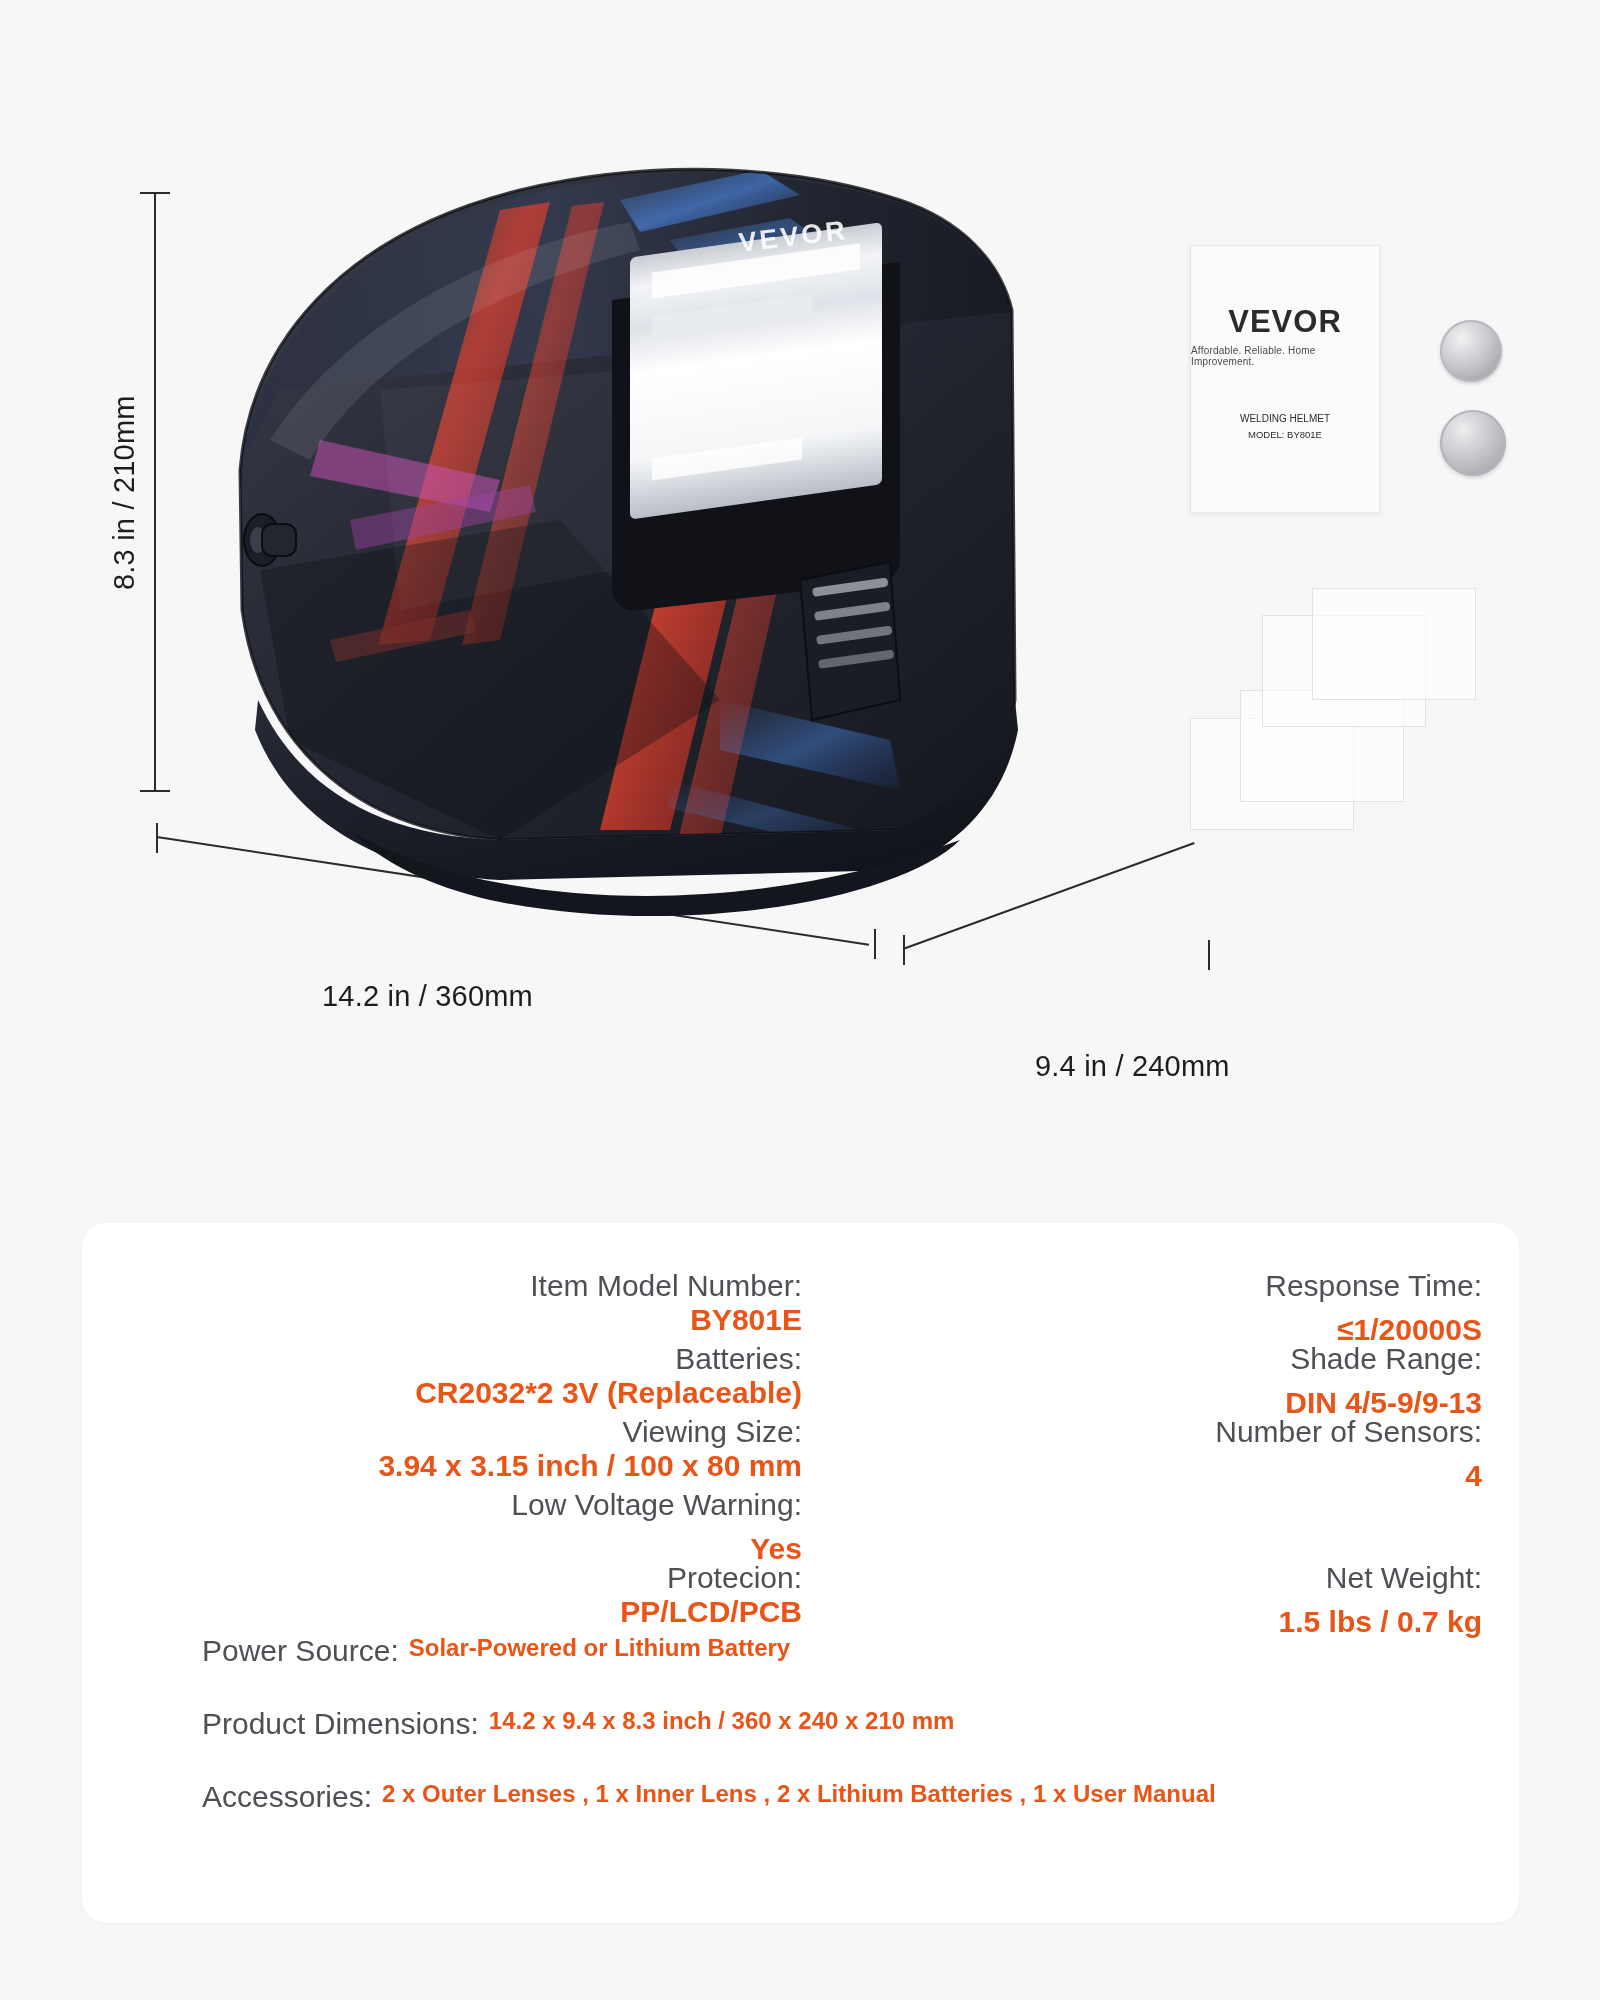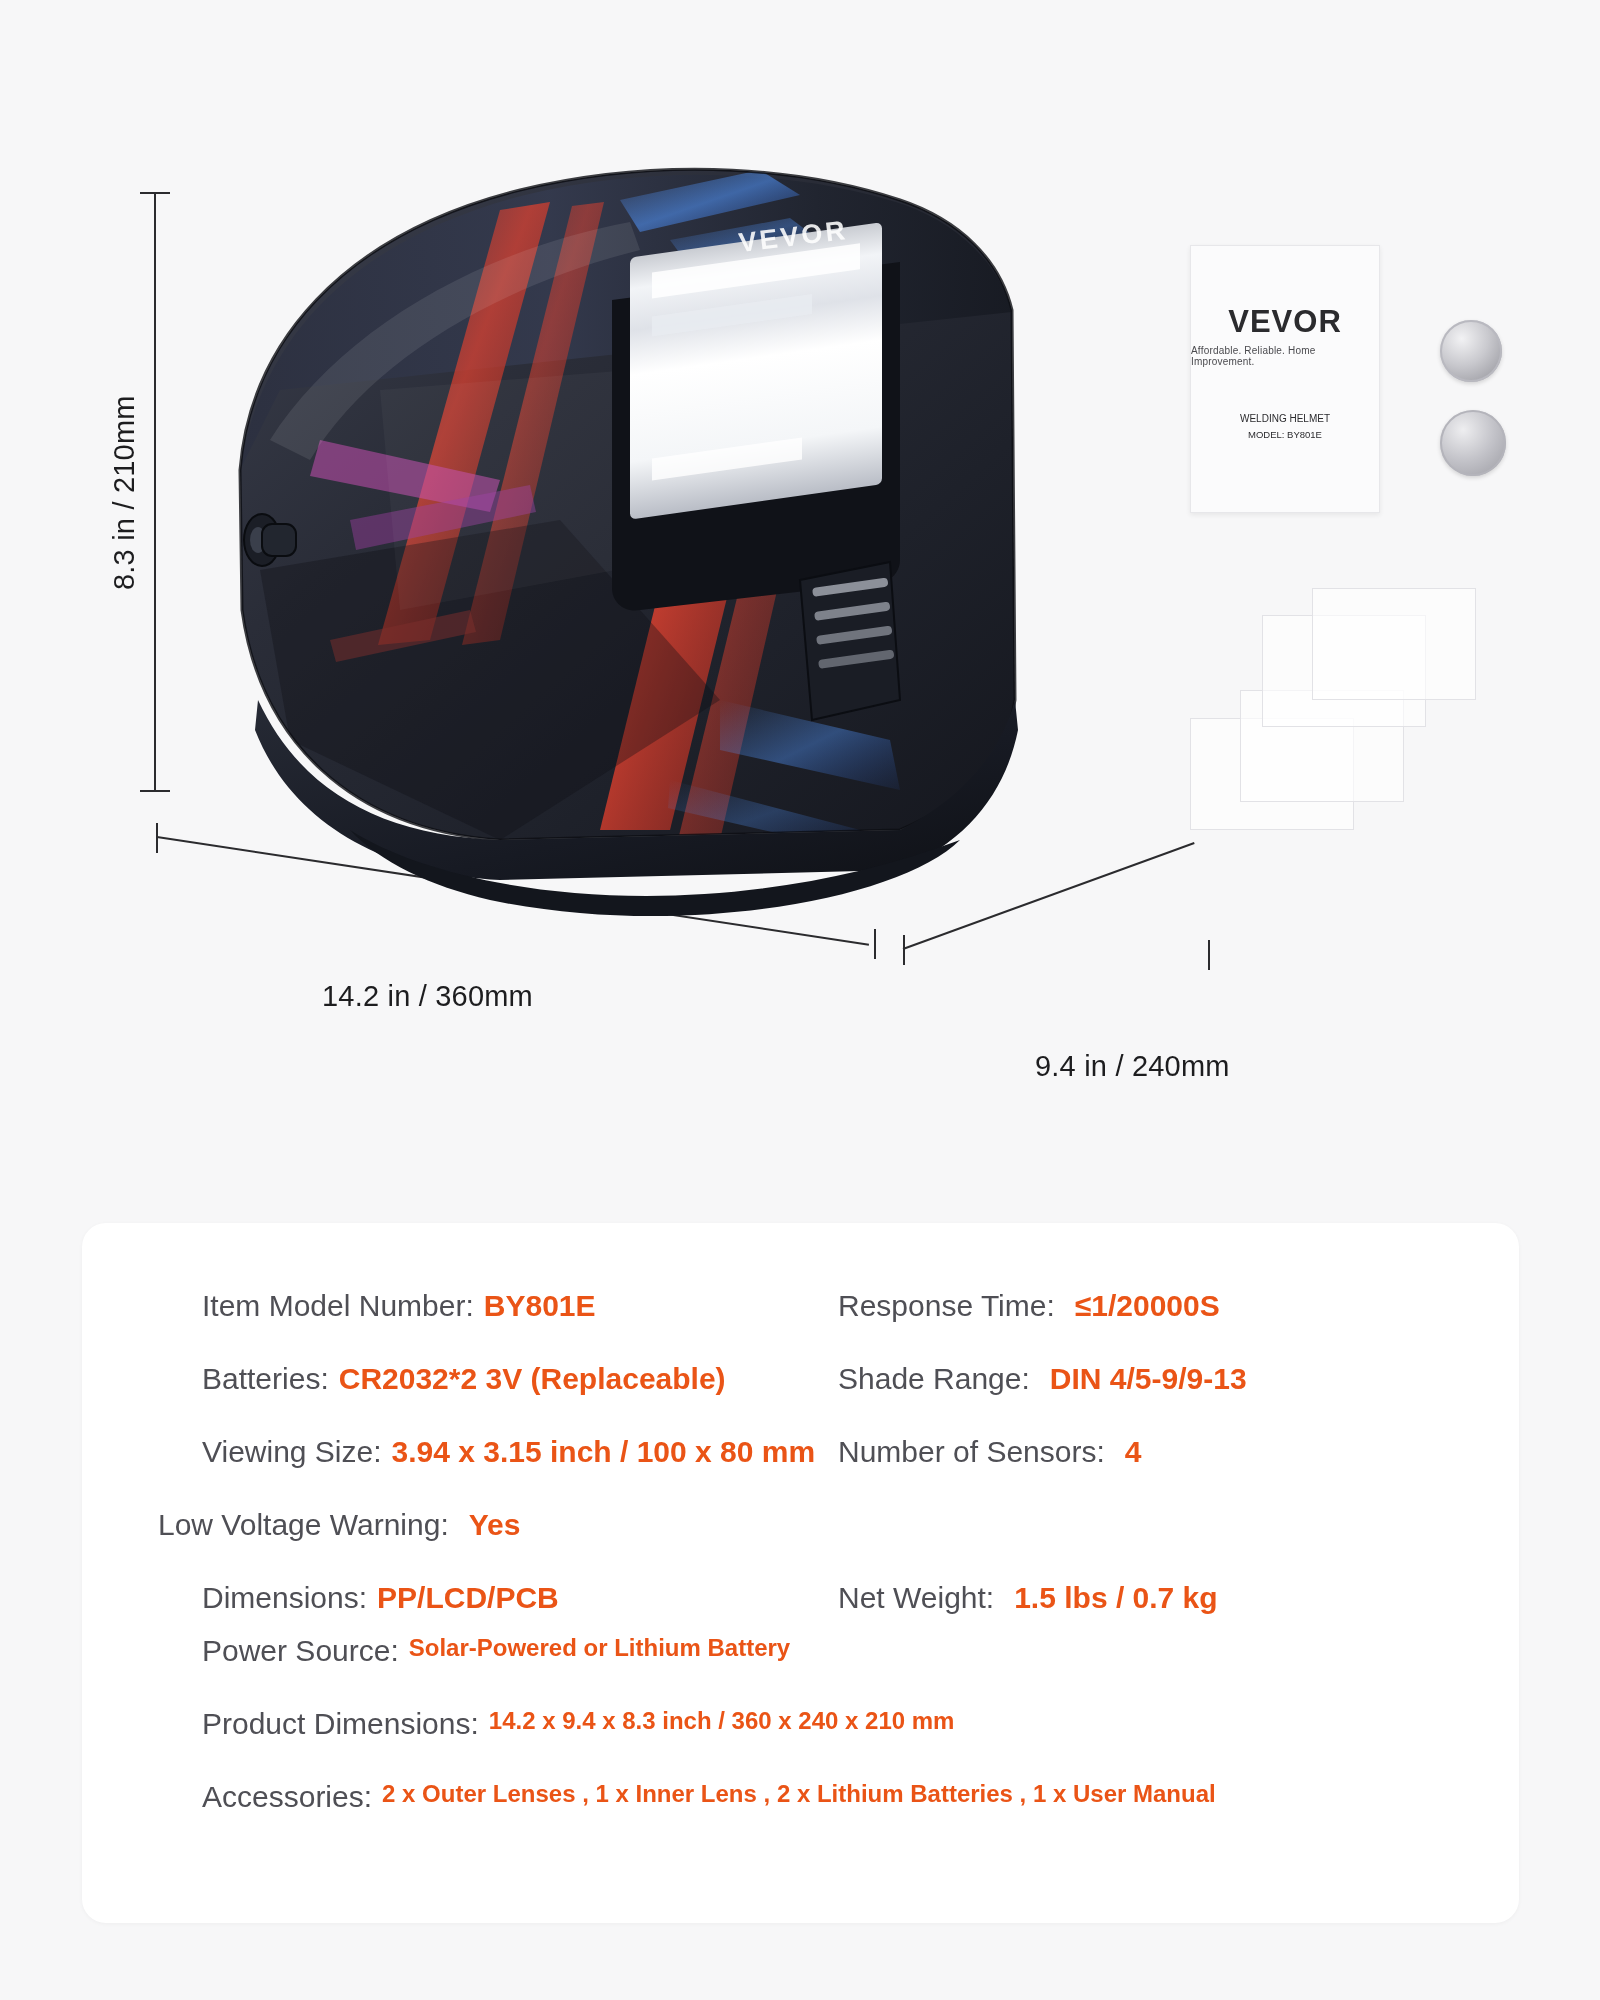--- a/index.html
+++ b/index.html
@@ -124,23 +124,24 @@
   }
   .spec-row {
     display: flex;
     align-items: baseline;
   }
   .spec-col {
     width: 50%;
   }
   .spec-item {
     display: flex;
-    align-items: center;
+    align-items: flex-end;
     padding: 0 0 0 80px;
     height: 73px;
+    flex-direction: column;
   }
   .spec-item.right { padding-left: 36px; gap: 10px; }
   .spec-item .k {
     font-size: 30px;
     color: #4f4f55;
     white-space: nowrap;
   }
   .spec-item .v {
     font-size: 30px;
     font-weight: 700;
@@ -364,21 +365,21 @@
           <div class="spec-item right">
             <span class="k">Low Voltage Warning:</span>
             <span class="v">Yes</span>
           </div>
         </div>
       </div>
 
       <div class="spec-row">
         <div class="spec-col">
           <div class="spec-item">
-            <span class="k">Dimensions:</span>
+            <span class="k">Protecion:</span>
             <span class="v">PP/LCD/PCB</span>
           </div>
         </div>
         <div class="spec-col">
           <div class="spec-item right">
             <span class="k">Net Weight:</span>
             <span class="v">1.5 lbs / 0.7 kg</span>
           </div>
         </div>
       </div>

